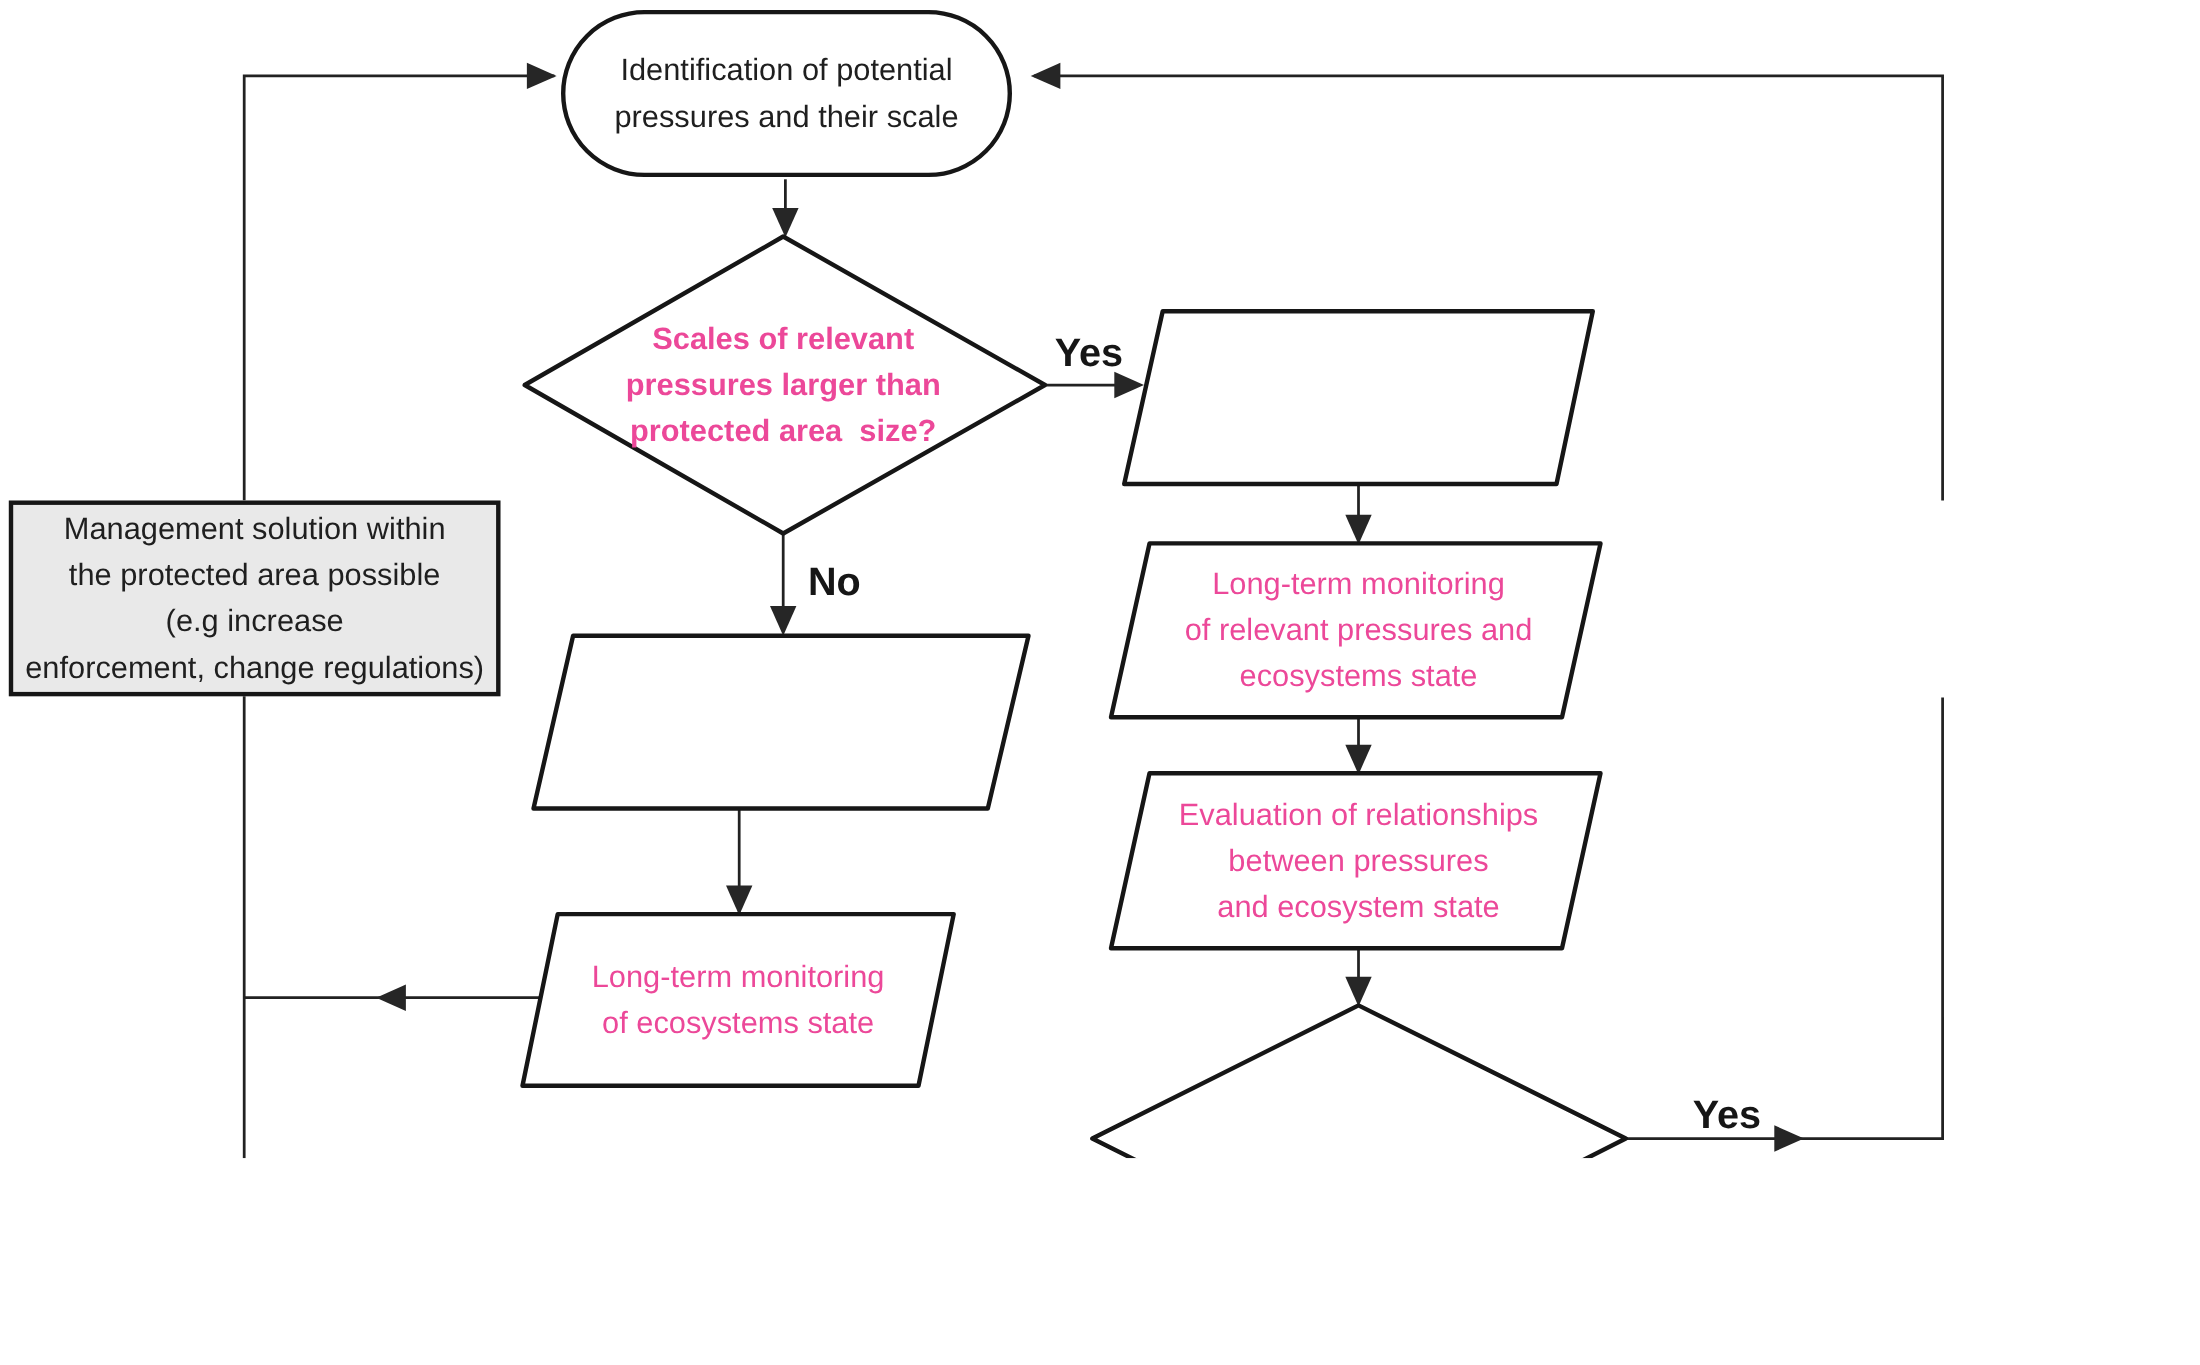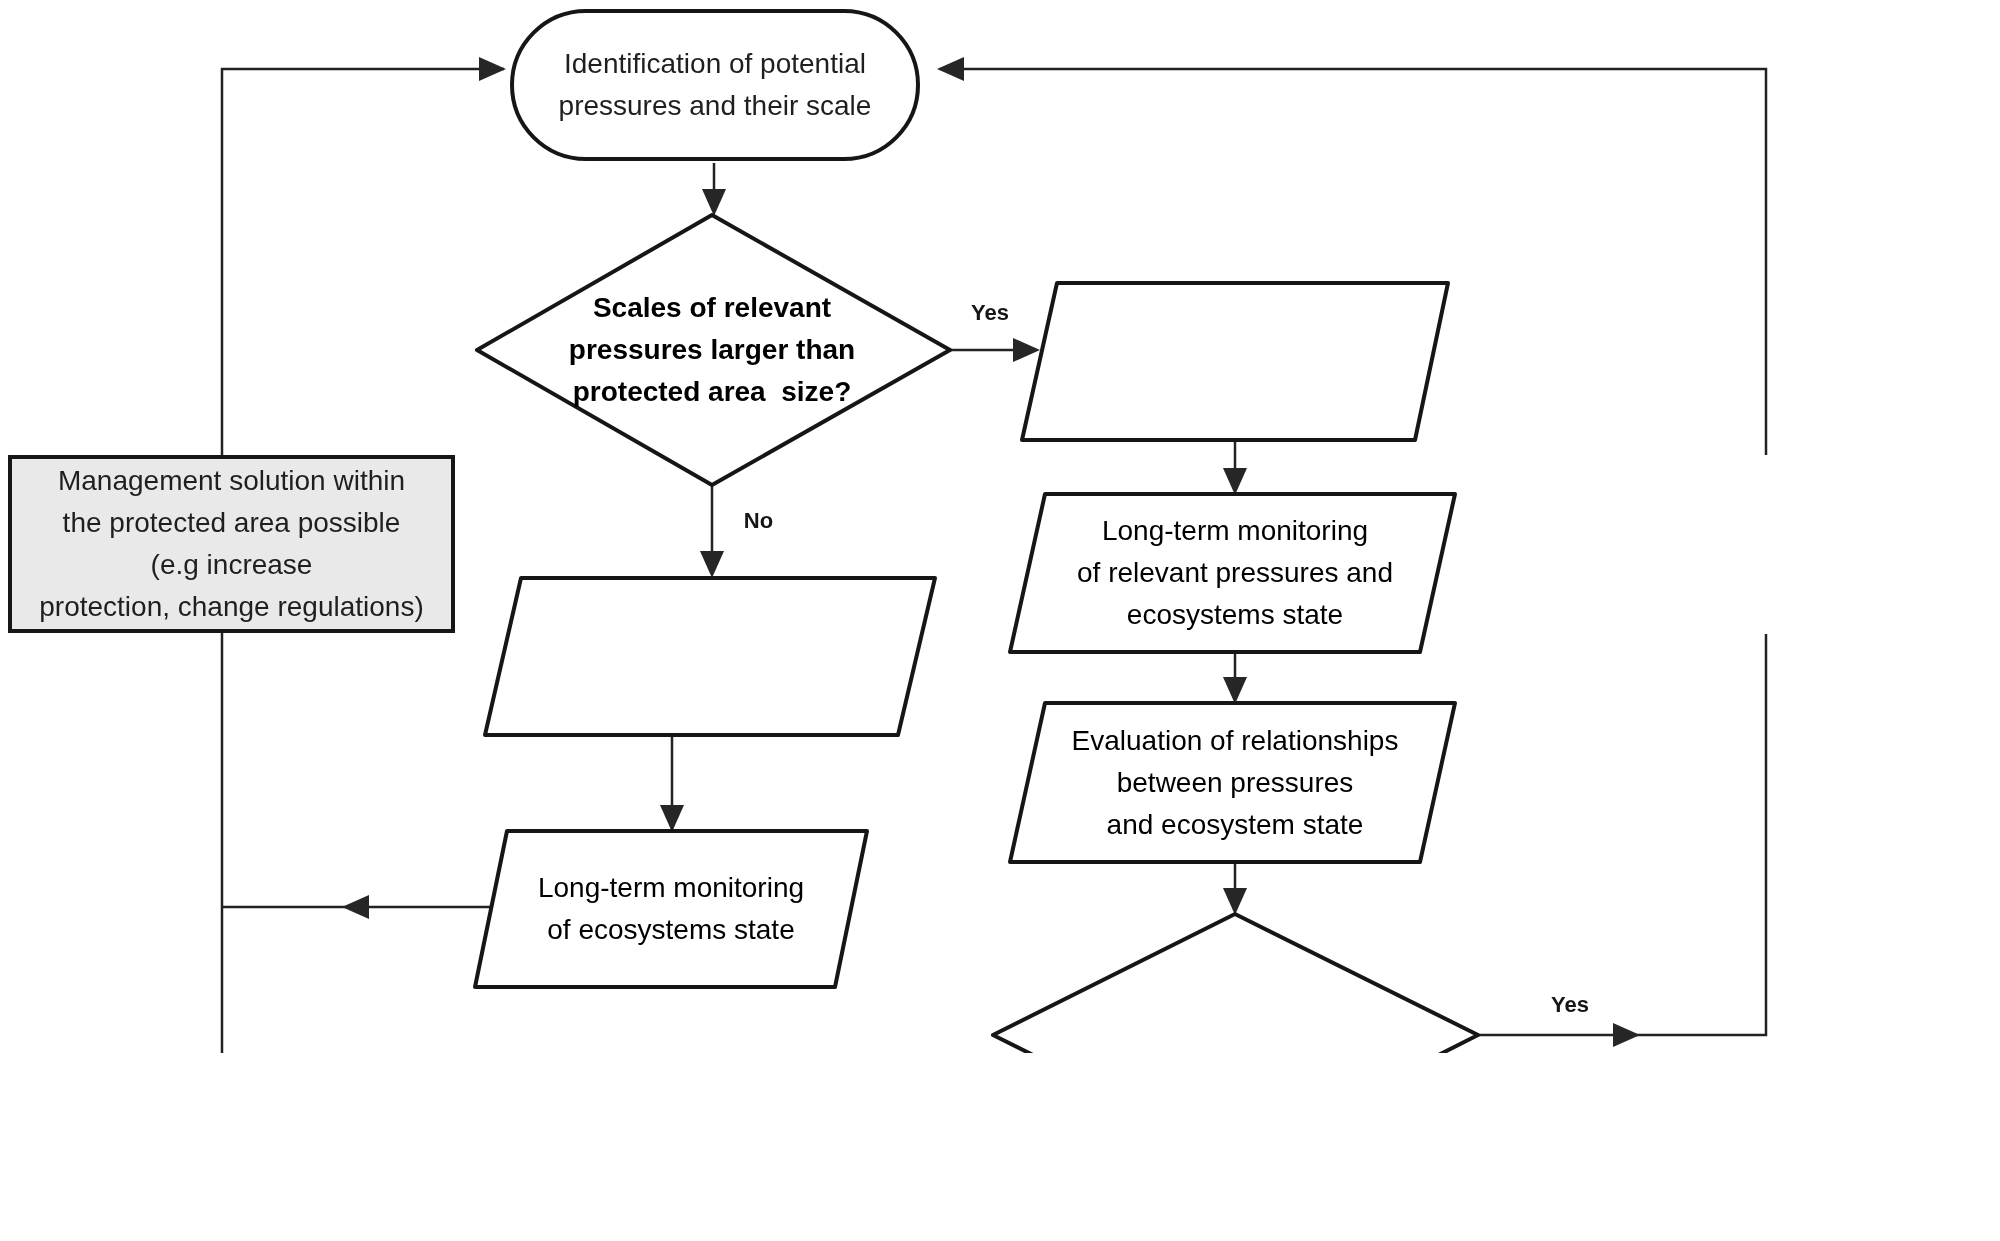--- a/index.html
+++ b/index.html
@@ -11,21 +11,21 @@
     color:#1f1f1f;
     overflow:hidden;
   }
   #wires{position:absolute;left:0;top:0;width:2000px;height:1241px;}
   .node-label{
     position:absolute;
     display:flex;align-items:center;justify-content:center;
     text-align:center;
     font-size:28px;line-height:1.5;
     white-space:pre-wrap;
-    color:#000000;
+    color:#ec4899;
   }
   .bold{font-weight:bold;}
   .terminator{
     position:absolute;left:510px;top:9px;width:410px;height:152px;
     box-sizing:border-box;
     border:4px solid #161616;border-radius:80px;
     background:#ffffff;
     display:flex;align-items:center;justify-content:center;
     text-align:center;font-size:28px;line-height:1.5;white-space:pre-wrap;
   }
@@ -34,21 +34,21 @@
     box-sizing:border-box;
     border:4px solid #161616;
     background:#e9e9e9;
     display:flex;align-items:center;justify-content:center;
     text-align:center;font-size:28px;line-height:1.5;white-space:pre-wrap;
   }
   #mgmt-box{left:8px;top:455px;width:447px;height:178px;}
   #ebm-box{left:1548px;top:455px;width:437px;height:178px;}
   .edge-label{
     position:absolute;
-    font-size:22px;font-weight:bold;
+    font-size:36px;font-weight:bold;
     text-align:center;
     color:#161616;
     white-space:pre;
   }
 </style>
 </head>
 <body>
 
 <div id="canvas">
 
@@ -96,21 +96,21 @@
       <polygon points="507,831 867,831 835,987 475,987"></polygon>
     </g>
   </svg>
 
   <div class="terminator">Identification of potential
 pressures and their scale</div>
 
   <div id="mgmt-box" class="graybox">Management solution within
 the protected area possible
 (e.g increase
-protection, change regulations)</div>
+enforcement, change regulations)</div>
 
   <div class="node-label bold" style="left:512px;top:258px;width:400px;height:184px;">Scales of relevant
 pressures larger than
 protected area  size?</div>
 
   <div class="node-label" style="left:1045px;top:494px;width:380px;height:158px;">Long-term monitoring
 of relevant pressures and
 ecosystems state</div>
   <div class="node-label" style="left:1045px;top:703px;width:380px;height:159px;">Evaluation of relationships
 between pressures

